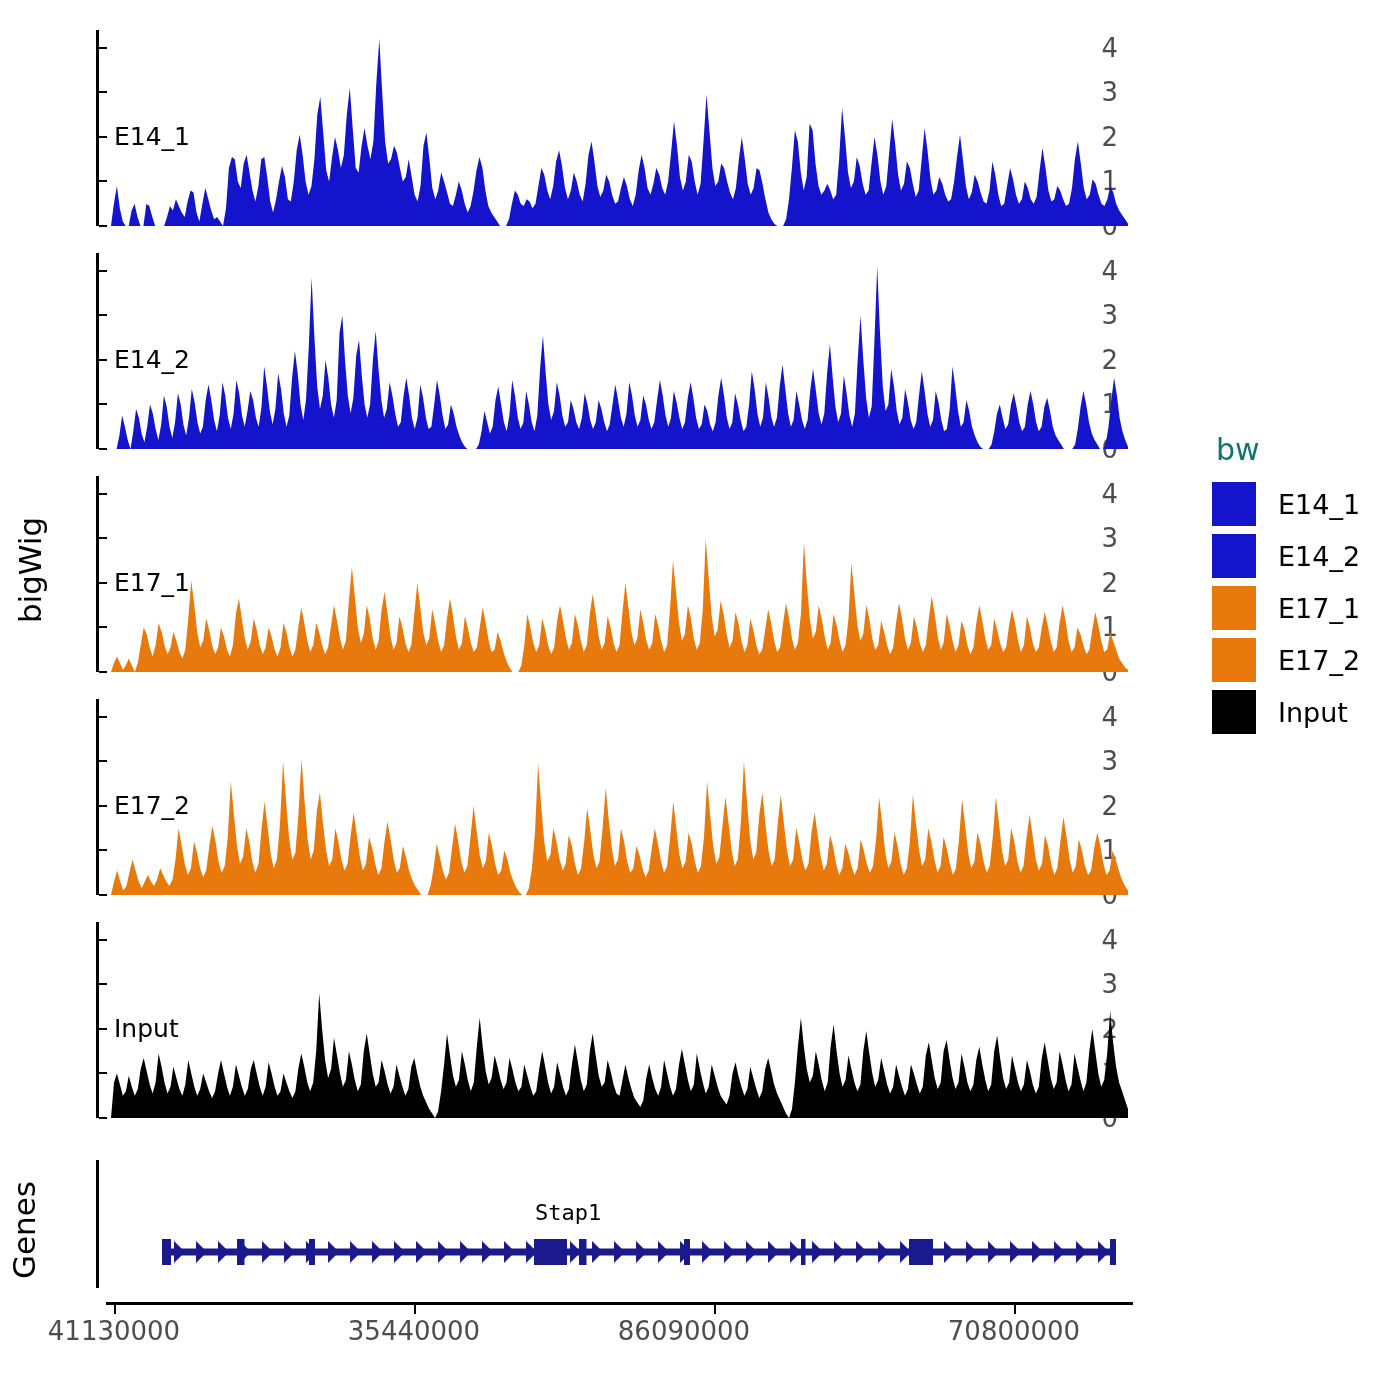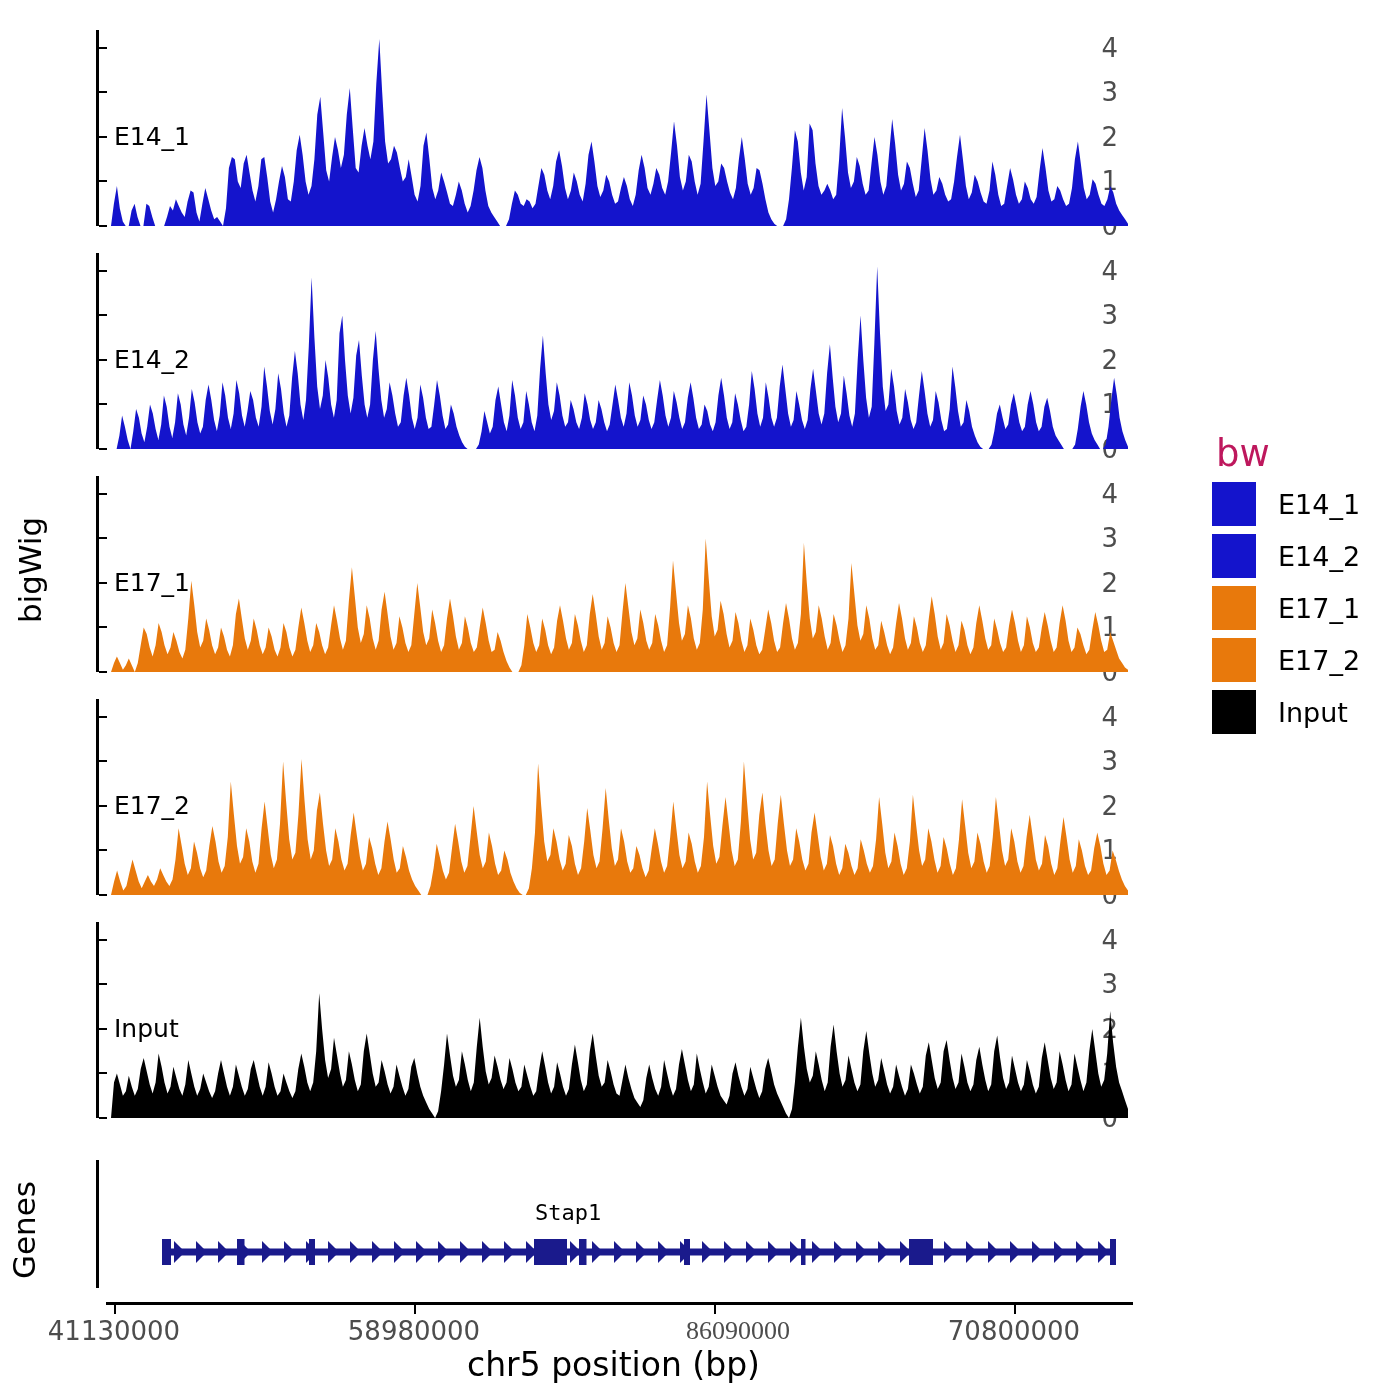--- a/index.html
+++ b/index.html
@@ -35,21 +35,21 @@
   .genename{position:absolute;font-size:22px;font-family:"DejaVu Sans Mono","Liberation Mono",monospace;color:#000;white-space:nowrap;}
 
   .xaxis{position:absolute;left:99px;top:1302px;}
   .xline{position:absolute;left:0;top:0;height:3px;background:#000;}
   .xtick{position:absolute;top:3px;width:2px;height:9px;background:#000;}
   .xticklabel{position:absolute;top:14px;transform:translateX(-50%);
     font-size:26px;color:#4d4d4d;white-space:nowrap;}
   .xtitle{position:absolute;top:1345px;font-size:33px;color:#000;text-align:center;white-space:nowrap;}
 
   .legend{position:absolute;left:1212px;top:432px;}
-  .legend-title{position:absolute;left:4px;top:0;font-size:37px;color:#be185d;}
+  .legend-title{position:absolute;left:4px;top:0;font-size:30px;color:#0f766e;}
   .legend-row{position:absolute;display:flex;align-items:center;}
   .legend-key{width:44px;height:44px;}
   .legend-text{margin-left:22px;font-size:27px;color:#000;white-space:nowrap;}
 </style>
 </head>
 <body>
 
 <div id="root">
 
   <div class="ylab">bigWig</div>
@@ -212,28 +212,27 @@
           <rect x="1011.0" y="79" width="6.0" height="26" fill="#1a1a8c"></rect>
         </svg></div>
   </div>
 
   <div class="xaxis">
     <div class="xline" id="xline" style="left: 7px; width: 1027px;"></div>
     <div id="xticks">
         <div class="xtick" style="left: 15px;"></div>
         <div class="xticklabel" style="left: 15px;">41130000</div>
         <div class="xtick" style="left: 315px;"></div>
-        <div class="xticklabel" style="left: 315px;">58980000</div>
+        <div class="xticklabel" style="left: 315px;">35440000</div>
         <div class="xtick" style="left: 615px;"></div>
-        <div class="xticklabel" style="left: 639px; font-family: Liberation Serif, serif;">86090000</div>
+        <div class="xticklabel" style="left: 585px;">86090000</div>
         <div class="xtick" style="left: 915px;"></div>
         <div class="xticklabel" style="left: 915px;">70800000</div>
       </div>
   </div>
-  <div class="xtitle" id="xtitle" style="left: 96px; width: 1035px;">chr5 position (bp)</div>
 
   <div class="legend">
     <div class="legend-title">bw</div>
     <div id="legend-rows">
         <div class="legend-row" style="top: 50px; left: 0px;">
           <div class="legend-key" style="background: rgb(20, 20, 204);"></div>
           <span class="legend-text">E14_1</span>
         </div>
         <div class="legend-row" style="top: 102px; left: 0px;">
           <div class="legend-key" style="background: rgb(20, 20, 204);"></div>

